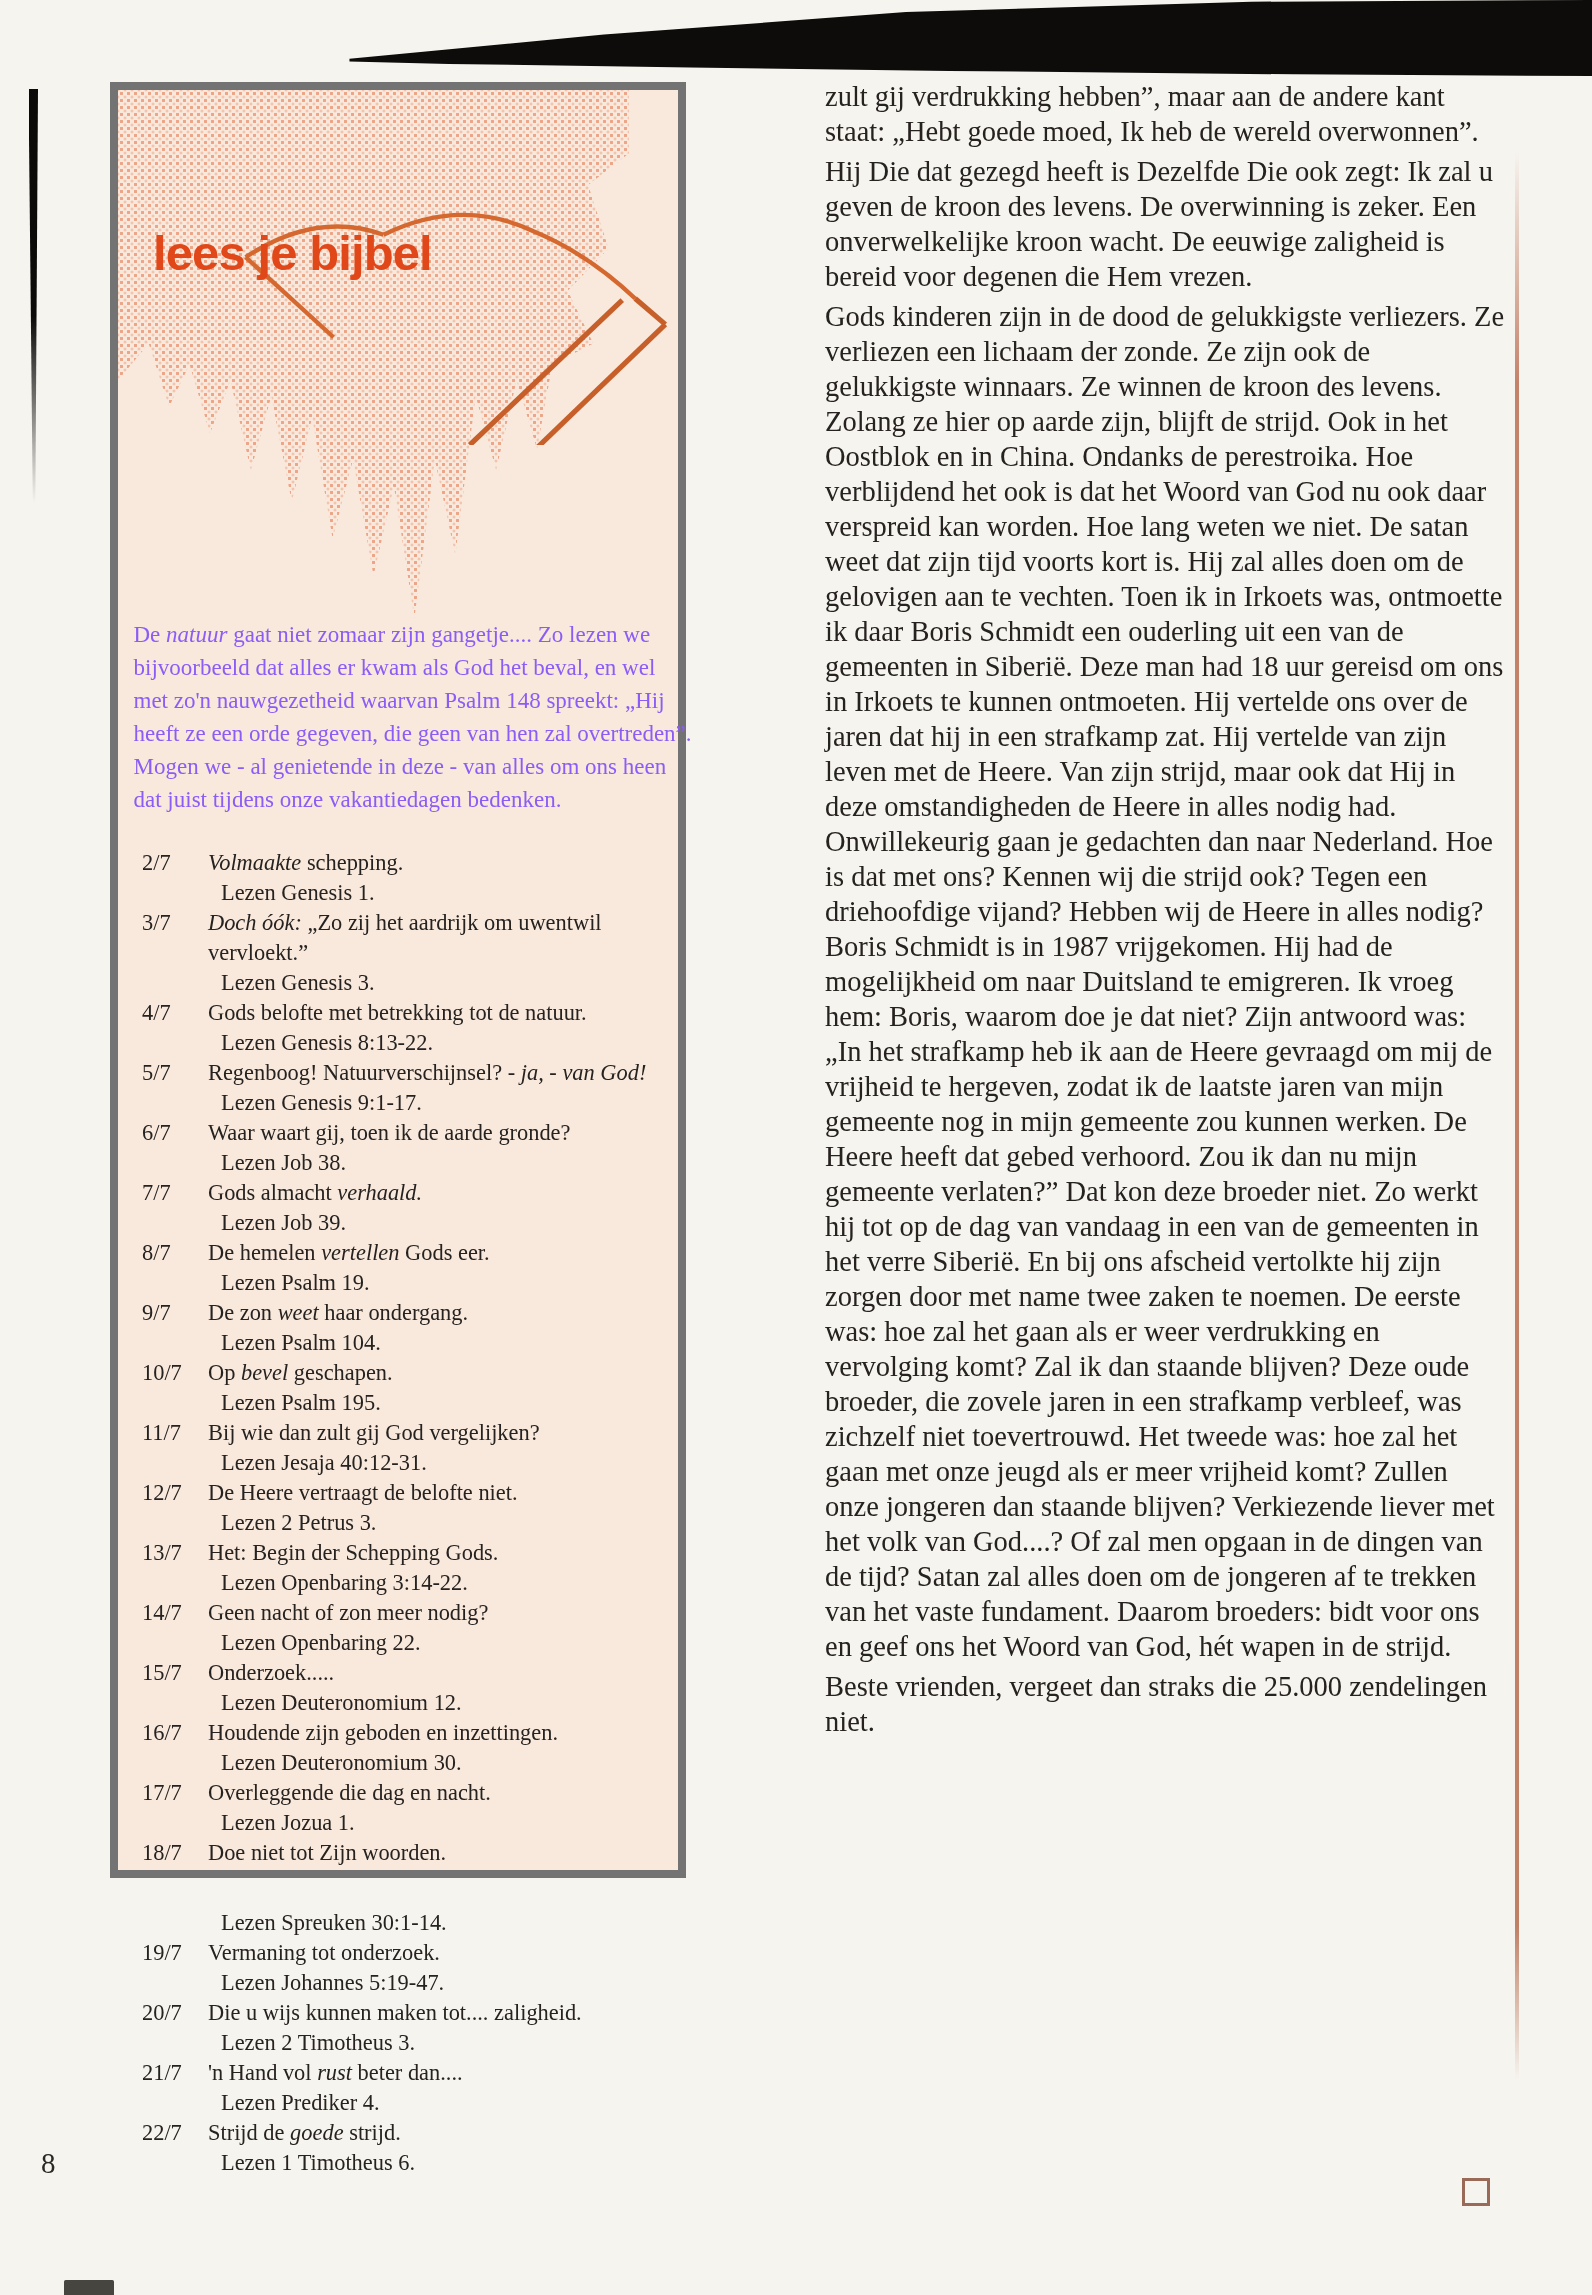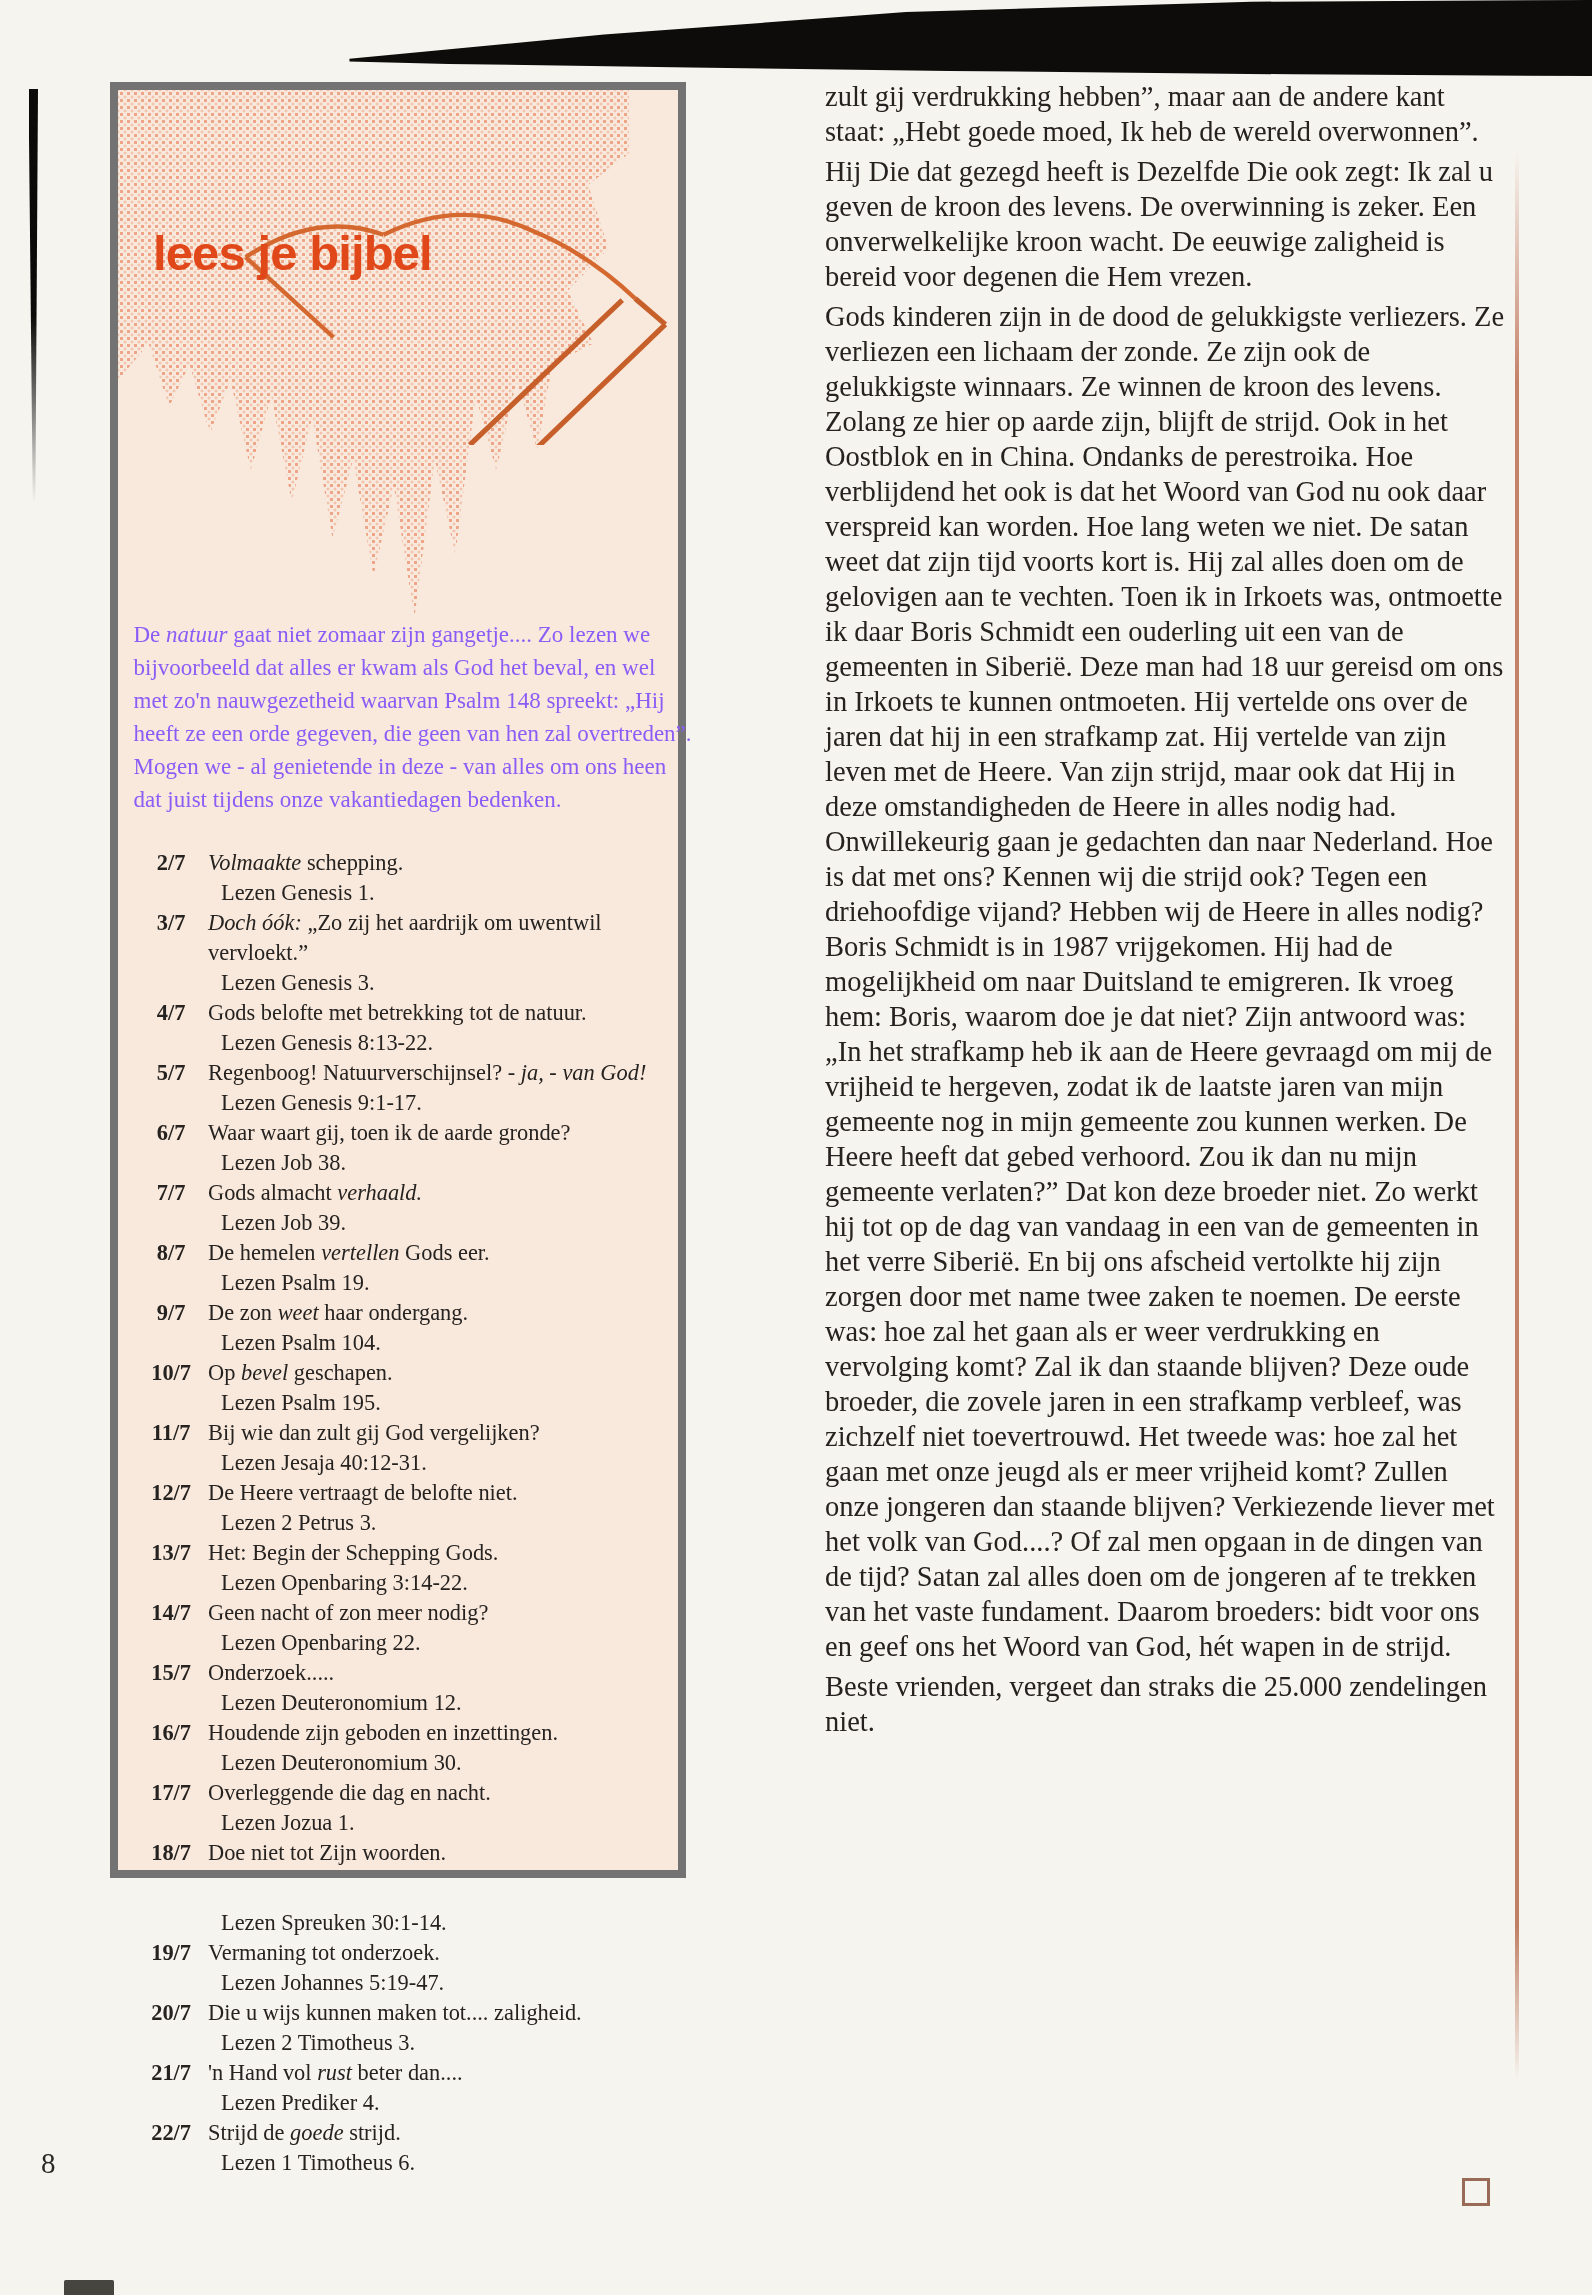--- a/index.html
+++ b/index.html
@@ -26,21 +26,21 @@
     clip-path:polygon(0 0,100% 0,100% 12%,92% 18%,96% 30%,88% 38%,93% 48%,85% 52%,82% 68%,78% 55%,74% 72%,70% 58%,66% 88%,62% 70%,58% 100%,54% 75%,50% 92%,46% 70%,42% 85%,38% 62%,34% 78%,30% 58%,26% 72%,22% 55%,18% 65%,14% 52%,10% 60%,6% 48%,0 55%);}
   .book-svg{position:absolute;left:112px;top:62px;width:457px;height:293px;z-index:1;}
   .logo-title{position:absolute;left:35px;top:135px;z-index:2;
     font-family:"Liberation Sans",sans-serif;font-weight:bold;font-size:49px;letter-spacing:-0.9px;color:#e0481a;}
 
   .intro{position:absolute;left:15.5px;top:516px;width:559px;
     font-size:23px;line-height:33px;color:#8b5cf6;margin-top:12px;}
 
   .schedule{position:absolute;left:24px;top:758px;width:540px;font-size:22.4px;line-height:30px;color:#262220;}
   .sched-item{display:flex;}
-  .sched-date{width:66px;min-width:66px;text-align:center;font-weight:bold;padding-right:7.8px;box-sizing:border-box;}
+  .sched-date{width:66px;min-width:66px;text-align:left;font-weight:normal;padding-right:7.8px;box-sizing:border-box;}
   .sched-body{flex:1;}
   .sched-reading{margin-left:13px;}
 
   
   .article{position:absolute;left:820px;top:74px;width:690px;
     font-size:28.5px;line-height:35px;color:#262220;}
   .article p{margin:5px;}
 
   .page-number{position:absolute;left:41px;top:2147px;font-size:29px;color:#2b2926;}
   .end-square{position:absolute;left:1462px;top:2178px;width:21.6px;height:22.4px;

